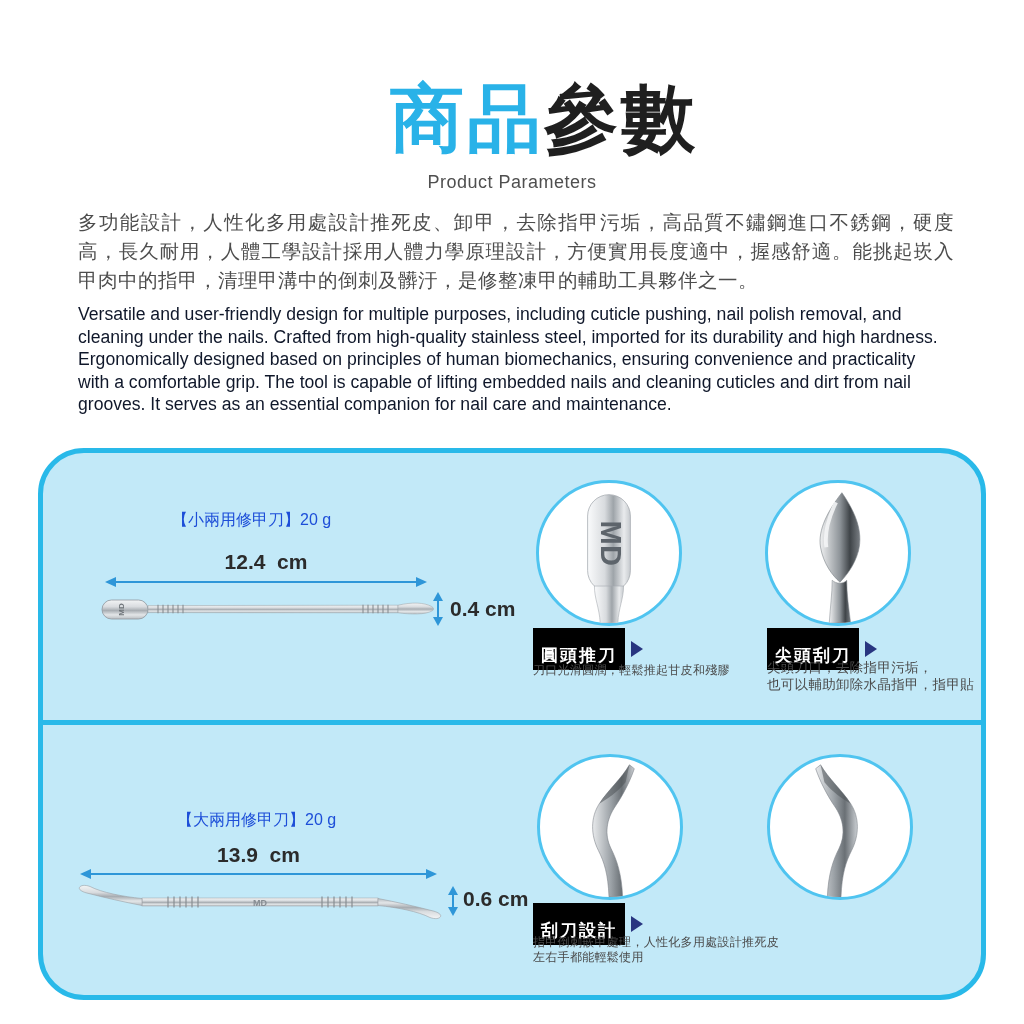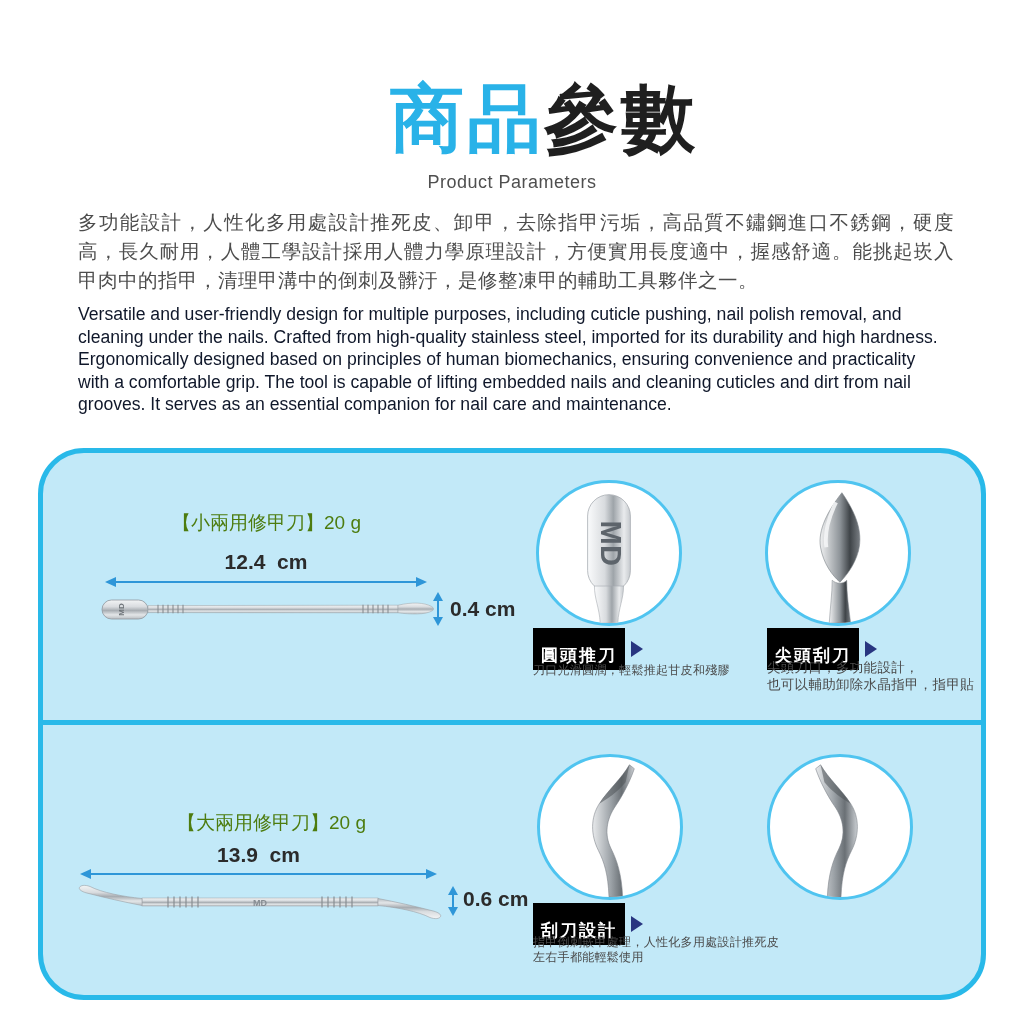--- a/index.html
+++ b/index.html
@@ -15,21 +15,21 @@
   .subtitle{top:172px;left:0;width:1024px;text-align:center;font-size:18px;color:#4f4f4f;letter-spacing:0.5px;}
   
   .para-zh{left:78px;top:208px;width:876px;font-size:19.5px;line-height:29px;color:#4d4d4d;
            text-align:justify;letter-spacing:0.5px;}
   .para-en{left:78px;top:303px;width:864px;font-size:17.6px;line-height:22.5px;color:#0f172a;}
   
   .panel{left:38px;top:448px;width:948px;height:552px;box-sizing:border-box;
          background:#c2e9f8;border:5px solid #29b9e9;border-radius:46px;}
   .divider{left:43px;top:720px;width:938px;height:5px;background:#29b9e9;}
   
-  .prod-name{font-size:19px;color:#4d7c0f;white-space:pre;}
+  .prod-name{font-size:16px;color:#1d4ed8;white-space:pre;}
   .dim-text{font-size:21px;font-weight:bold;color:#2b2b2b;white-space:pre;}
   .len-text{text-align:center;}
   
   .harrow{display:flex;align-items:center;height:12px;}
   .harrow .shaft{flex:1;height:2px;background:#2e96d8;}
   .tri-l{width:0;height:0;border-top:5px solid transparent;border-bottom:5px solid transparent;border-right:11px solid #2e96d8;}
   .tri-r{width:0;height:0;border-top:5px solid transparent;border-bottom:5px solid transparent;border-left:11px solid #2e96d8;}
   .varrow{display:flex;flex-direction:column;align-items:center;width:12px;}
   .varrow .vshaft{width:2px;flex:1;background:#2e96d8;}
   .tri-u{width:0;height:0;border-left:5px solid transparent;border-right:5px solid transparent;border-bottom:9px solid #2e96d8;}
@@ -145,21 +145,21 @@
 <div class="abs badge" style="left:533px;top:628px;">
   <span class="badge-box">圓頭推刀</span>
   <span class="badge-tri"></span>
 </div>
 <div class="abs caption" style="left:533px;top:663px;width:260px;">刀口光滑圓潤，輕鬆推起甘皮和殘膠</div>
 
 <div class="abs badge" style="left:767px;top:628px;">
   <span class="badge-box">尖頭刮刀</span>
   <span class="badge-tri"></span>
 </div>
-<div class="abs caption small" style="left:767px;top:660px;width:225px;">尖頭刀口，多功能設計，
+<div class="abs caption small" style="left:767px;top:660px;width:225px;">尖頭刀口，去除指甲污垢，
 也可以輔助卸除水晶指甲，指甲貼</div>
 
 <div class="abs prod-name" style="left:177px;top:810px;">【大兩用修甲刀】20 g</div>
 <div class="abs dim-text len-text" style="left:80px;top:843px;width:357px;">13.9  cm</div>
 
 <div class="abs harrow" style="left:80px;top:868px;width:357px;">
   <div class="tri-l"></div>
   <div class="shaft"></div>
   <div class="tri-r"></div>
 </div>

